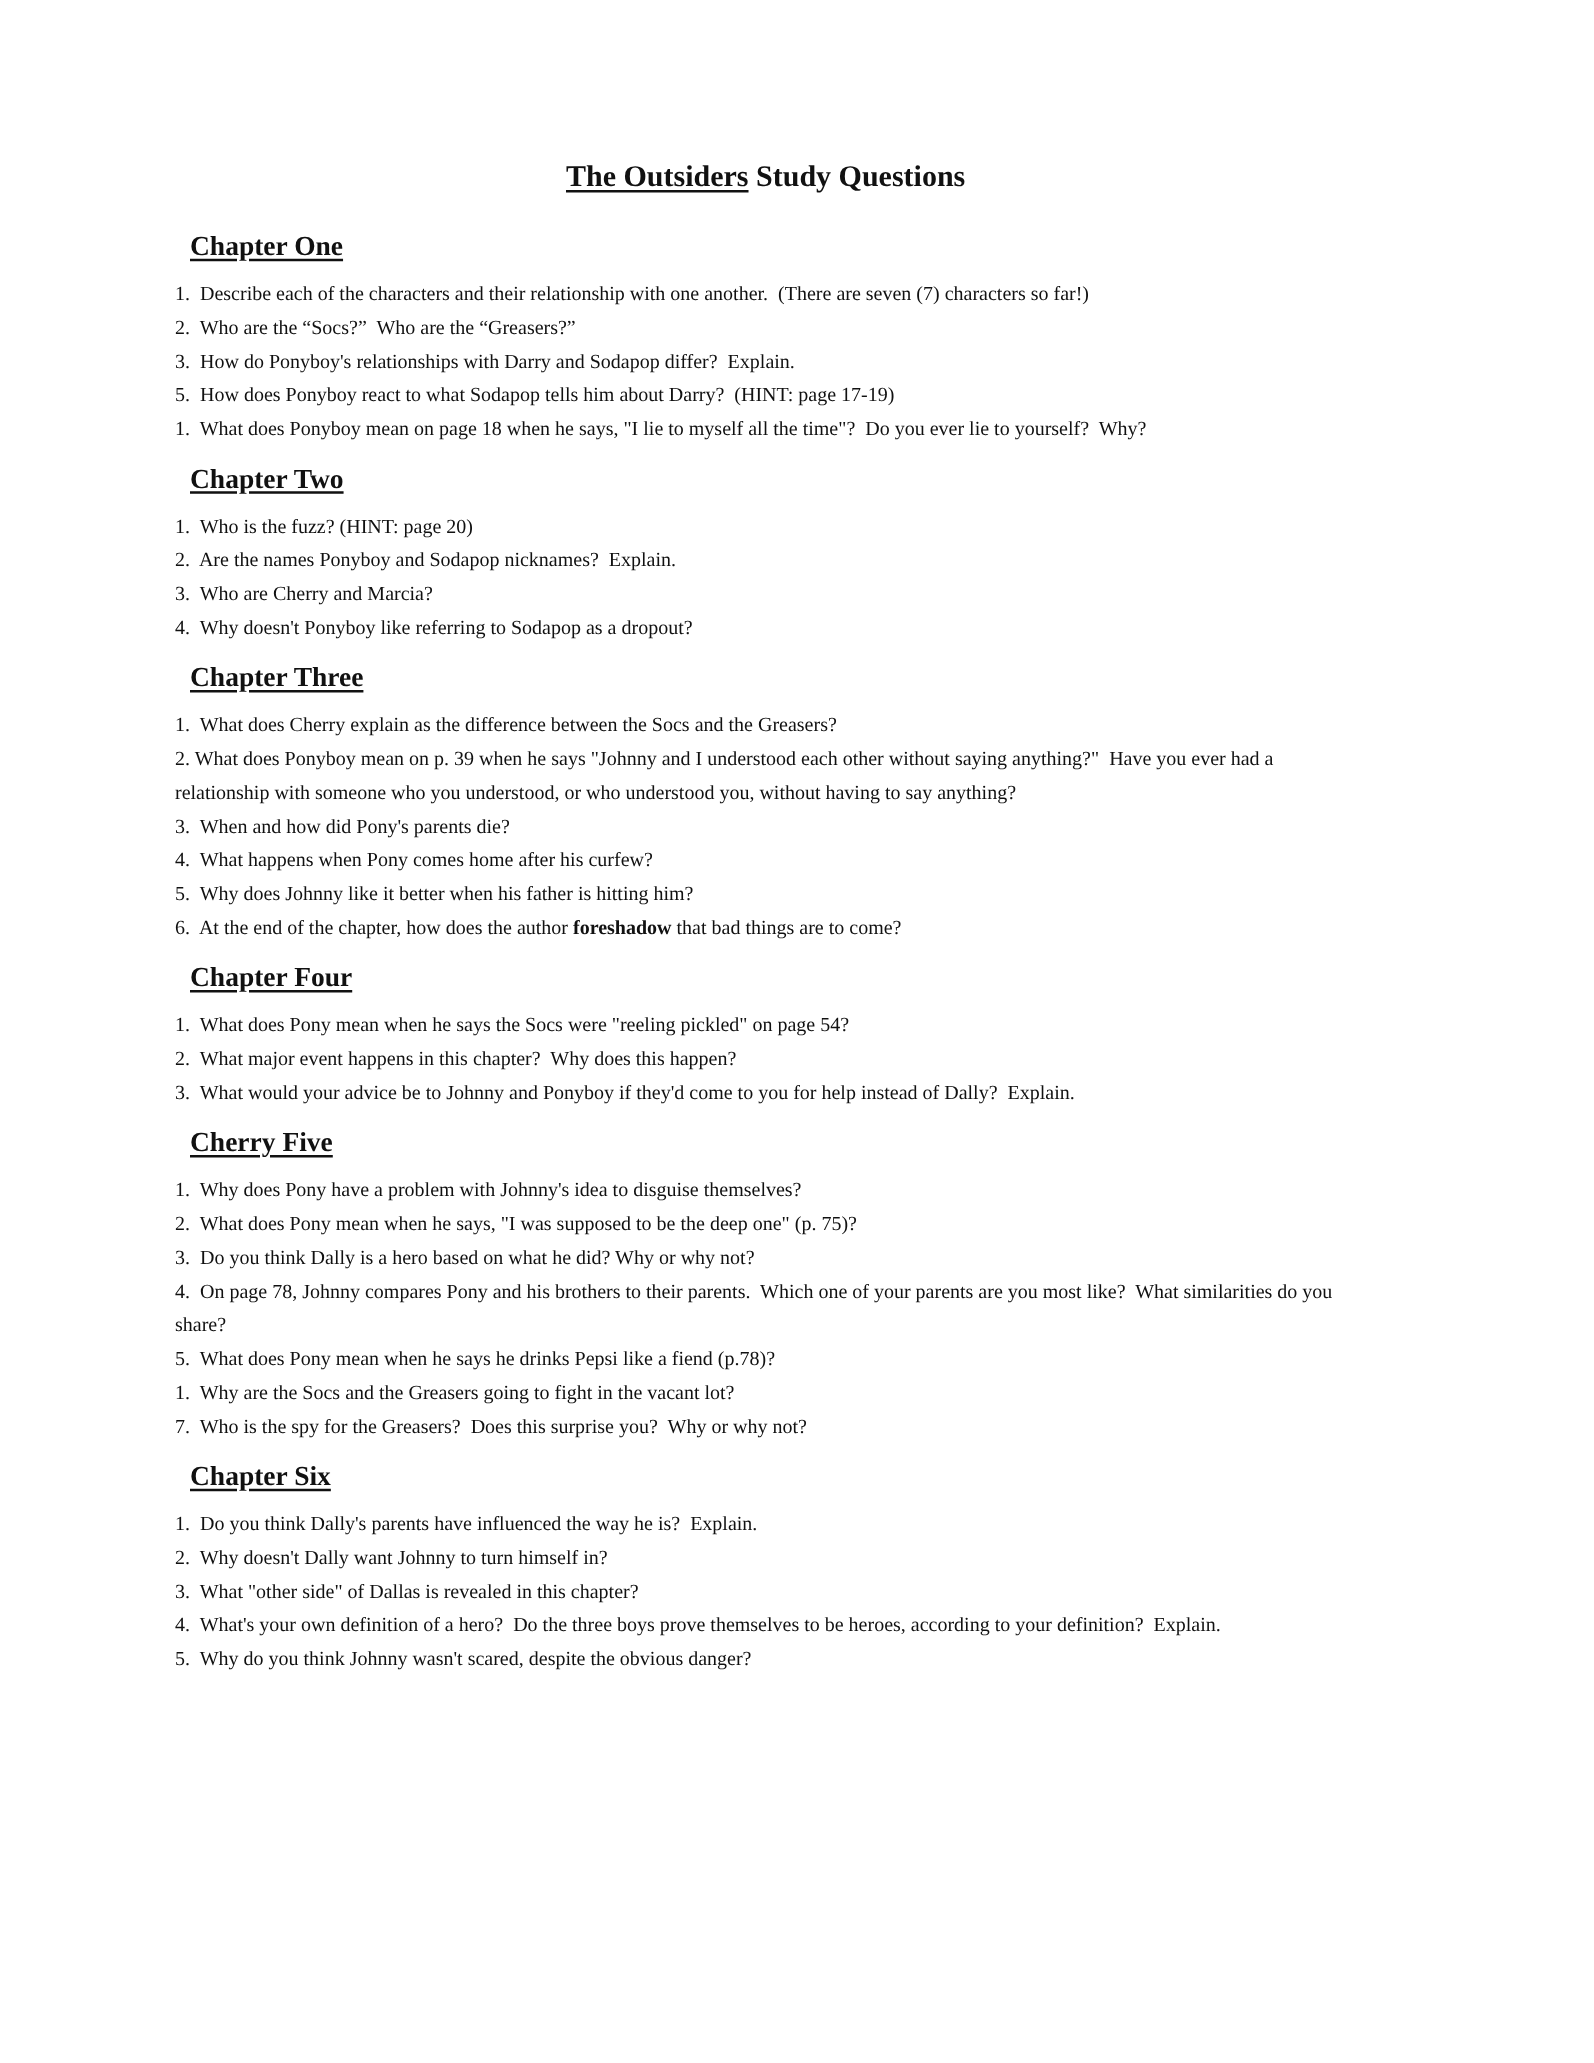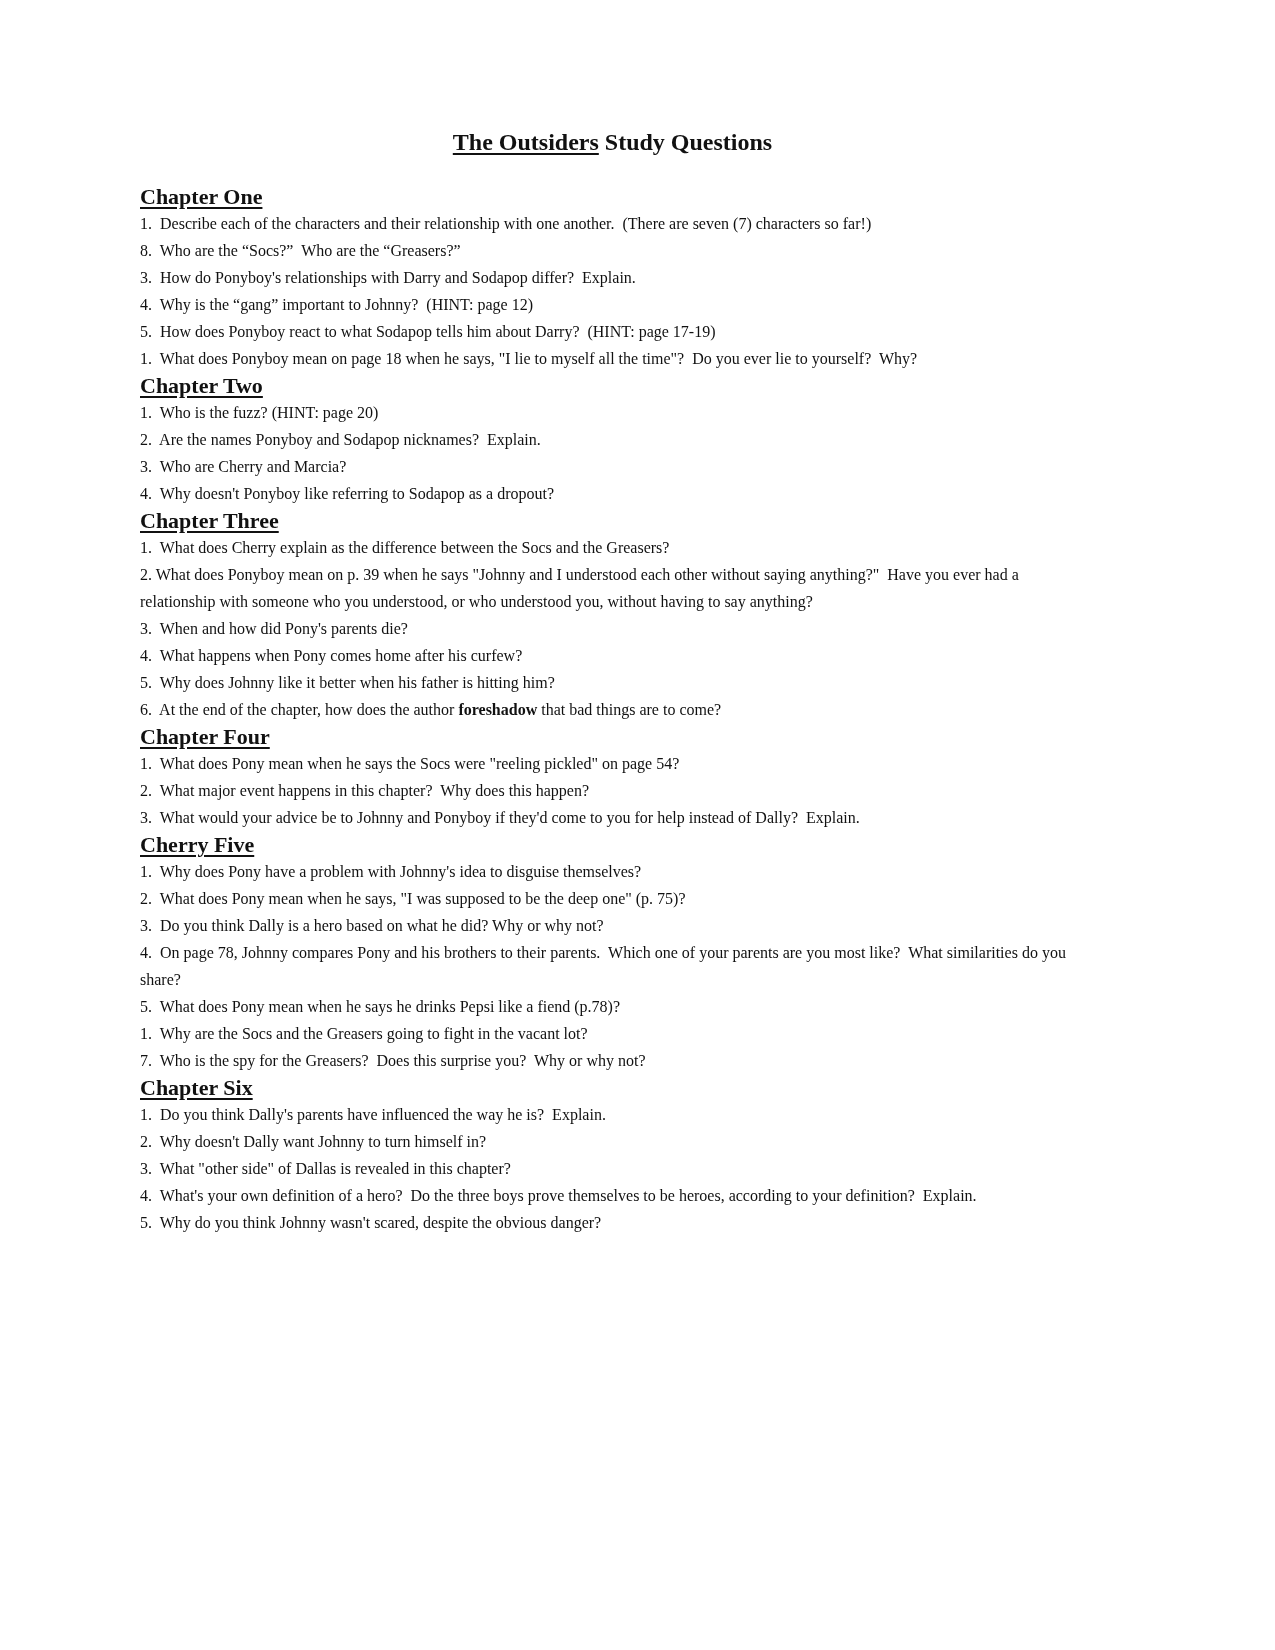--- a/index.html
+++ b/index.html
@@ -31,21 +31,21 @@
     margin: 0 0 27px 0;
   }
   .title .book {
     text-decoration: underline;
     text-underline-offset: 3px;
   }
   h2.heading {
     font-size: 22px;
     line-height: 27px;
     font-weight: bold;
-    margin: 0;
+    margin: 12px;
     padding: 0;
   }
   h2.heading .hu {
     text-decoration: underline;
     text-underline-offset: 3px;
   }
   p.q {
     font-size: 16px;
     line-height: 27px;
     margin: 0;
@@ -58,23 +58,22 @@
 </head>
 <body>
 
 <div class="page">
   <div class="content">
     <h1 class="title"><span class="book">The Outsiders</span><span> Study Questions</span></h1>
     <div id="sections">
   <section>
     <h2 class="heading"><span class="hu">Chapter One</span></h2>
   <p class="q">1.  Describe each of the characters and their relationship with one another.  (There are seven (7) characters so far!)</p>
-          <p class="q">8.  Who are the “Socs?”  Who are the “Greasers?”</p>
+          <p class="q">2.  Who are the “Socs?”  Who are the “Greasers?”</p>
           <p class="q">3.  How do Ponyboy's relationships with Darry and Sodapop differ?  Explain.</p>
-          <p class="q">4.  Why is the “gang” important to Johnny?  (HINT: page 12)</p>
           <p class="q">5.  How does Ponyboy react to what Sodapop tells him about Darry?  (HINT: page 17-19)</p>
           <p class="q">1.  What does Ponyboy mean on page 18 when he says, "I lie to myself all the time"?  Do you ever lie to yourself?  Why?</p>
         </section>
 
   <section>
     <h2 class="heading"><span class="hu">Chapter Two</span></h2>
   <p class="q">1.  Who is the fuzz? (HINT: page 20)</p>
           <p class="q">2.  Are the names Ponyboy and Sodapop nicknames?  Explain.</p>
           <p class="q">3.  Who are Cherry and Marcia?</p>
           <p class="q">4.  Why doesn't Ponyboy like referring to Sodapop as a dropout?</p>

